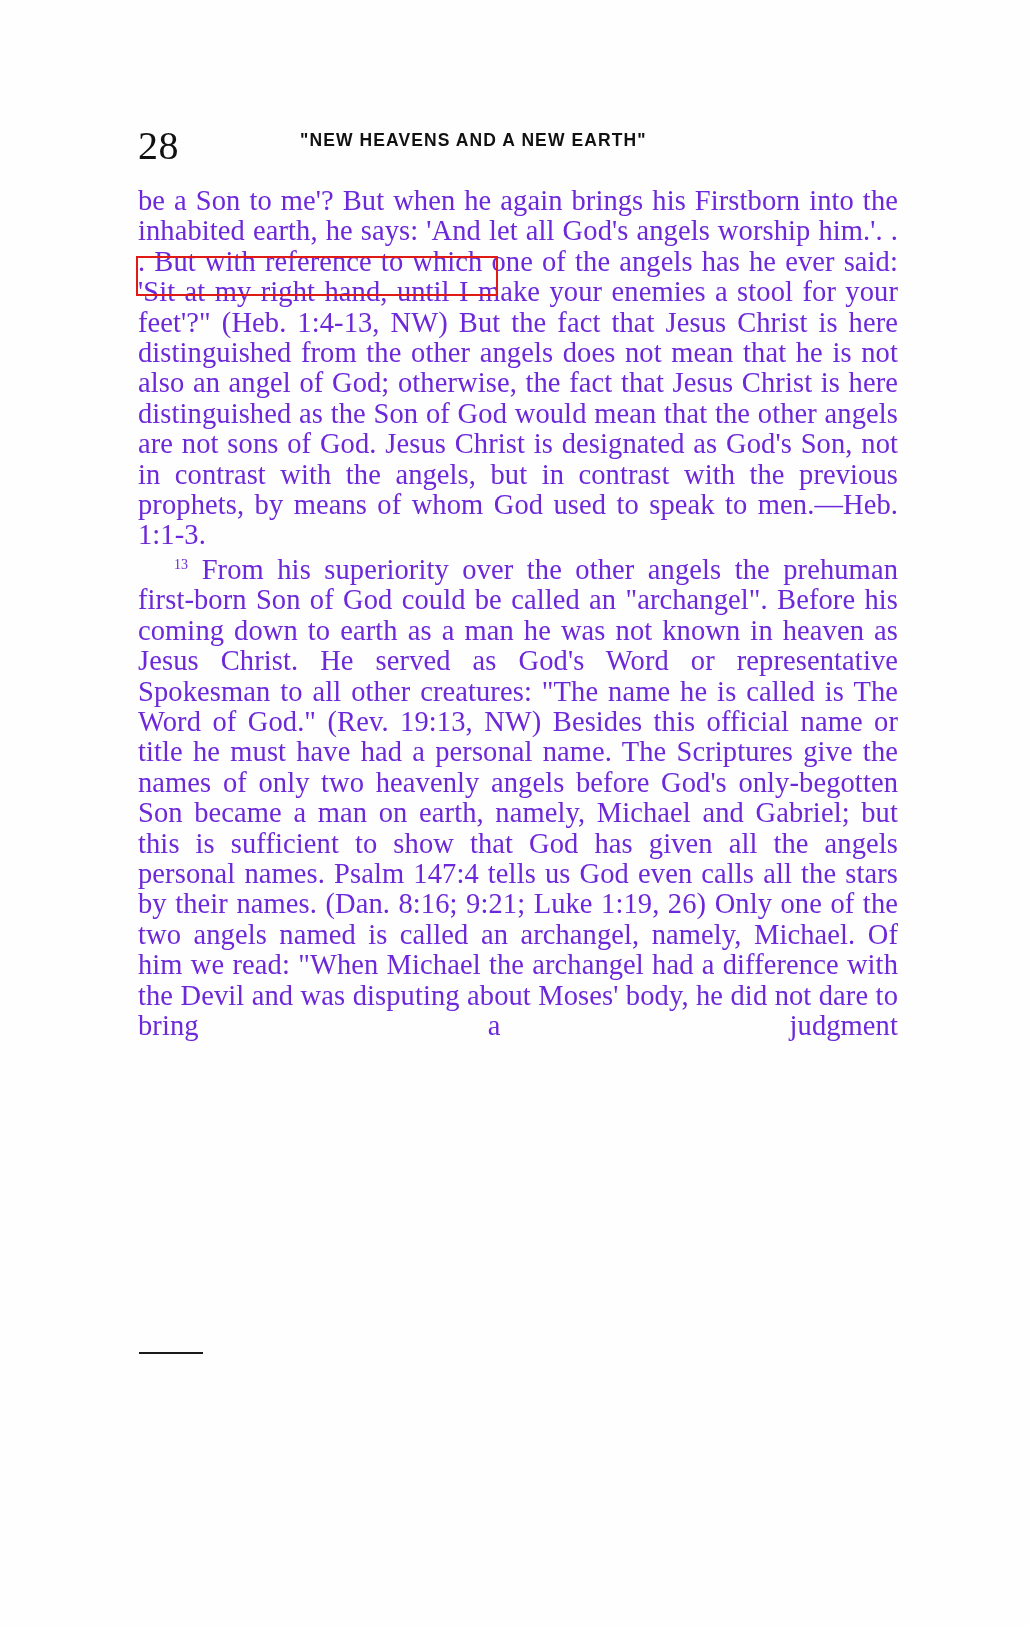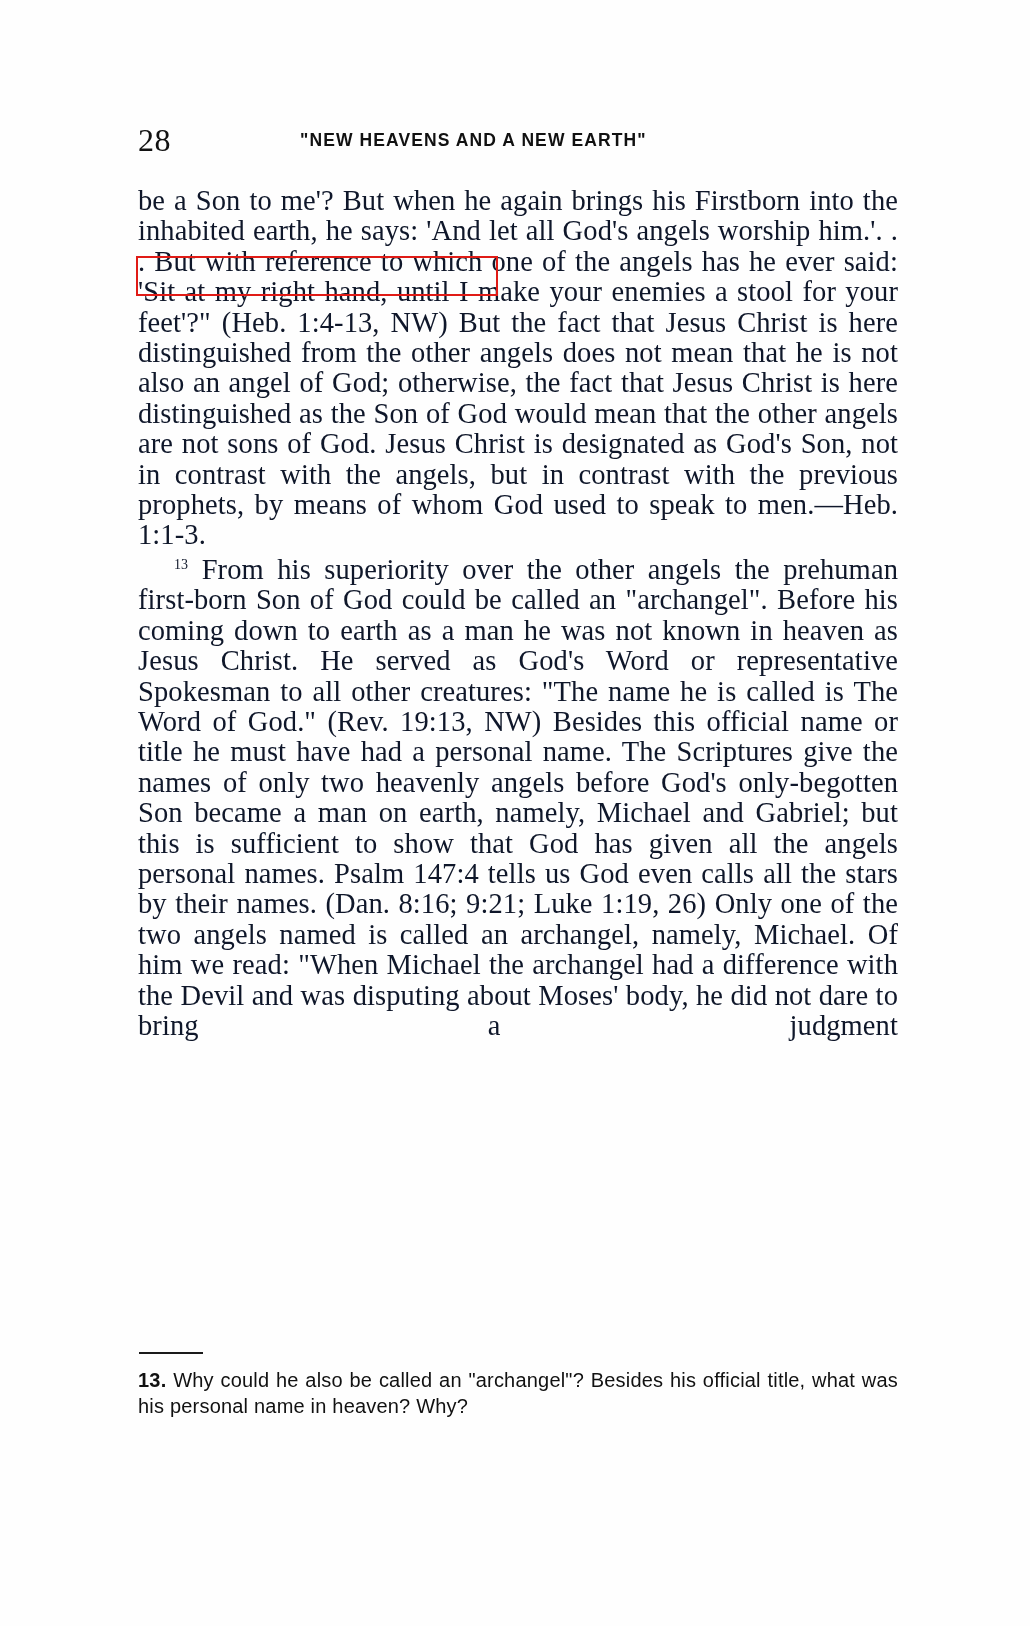--- a/index.html
+++ b/index.html
@@ -29,21 +29,21 @@
     position: absolute;
     left: 138px;
     top: 122px;
     width: 762px;
     height: 40px;
   }
   .page-number {
     position: absolute;
     left: 0;
     top: 0;
-    font-size: 32px;
+    font-size: 40px;
     letter-spacing: 0.5px;
     font-family: "Liberation Serif", serif;
     color: #111;
   }
   .running-head {
     position: absolute;
     left: 162px;
     top: 8px;
     font-family: "Liberation Sans", sans-serif;
     font-size: 17.5px;
@@ -61,21 +61,21 @@
     width: 760px;
   }
 
   .para {
     font-size: 28.5px;
     line-height: 30.4px;
     text-align: justify;
     text-justify: inter-word;
     margin: 0;
     letter-spacing: 0.1px;
-    color: #0f172a;
+    color: #6d28d9;
   }
   .para.first {
     margin-bottom: 0;
   }
   .para.second {
     margin-top: 4px;
     text-indent: 36px;
   }
   .para:last-child::after {
     content: "";
@@ -141,18 +141,14 @@
     <p class="para first">be a Son to me'? But when he again brings his Firstborn into the inhabited earth, he says: 'And let all God's angels worship him.'. . . But with reference to which one of the angels has he ever said: 'Sit at my right hand, until I make your enemies a stool for your feet'?" (Heb. 1:4-13, NW) But the fact that Jesus Christ is here distinguished from the other angels does not mean that he is not also an angel of God; otherwise, the fact that Jesus Christ is here distinguished as the Son of God would mean that the other angels are not sons of God. Jesus Christ is designated as God's Son, not in contrast with the angels, but in contrast with the previous prophets, by means of whom God used to speak to men.—Heb. 1:1-3.</p>
 
     <p class="para second"><span class="supnum">13</span> <span>From his superiority over the other angels the prehuman first-born Son of God could be called an "archangel". Before his coming down to earth as a man he was not known in heaven as Jesus Christ. He served as God's Word or representative Spokesman to all other creatures: "The name he is called is The Word of God." (Rev. 19:13, NW) Besides this official name or title he must have had a personal name. The Scriptures give the names of only two heavenly angels before God's only-begotten Son became a man on earth, namely, Michael and Gabriel; but this is sufficient to show that God has given all the angels personal names. Psalm 147:4 tells us God even calls all the stars by their names. (Dan. 8:16; 9:21; Luke 1:19, 26) Only one of the two angels named is called an archangel, namely, Michael. Of him we read: "When Michael the archangel had a difference with the Devil and was disputing about Moses' body, he did not dare to bring a judgment</span></p>
 
   </div>
 
   <div class="annotation-box"></div>
 
   <div class="foot-rule"></div>
 
-  <div class="footnote">
-    <span class="fn-num">13.</span>
-    <span>Why could he also be called an "archangel"? Besides his official title, what was his personal name in heaven?  Why?</span>
-  </div>
 
 </div>
 
 </body></html>

